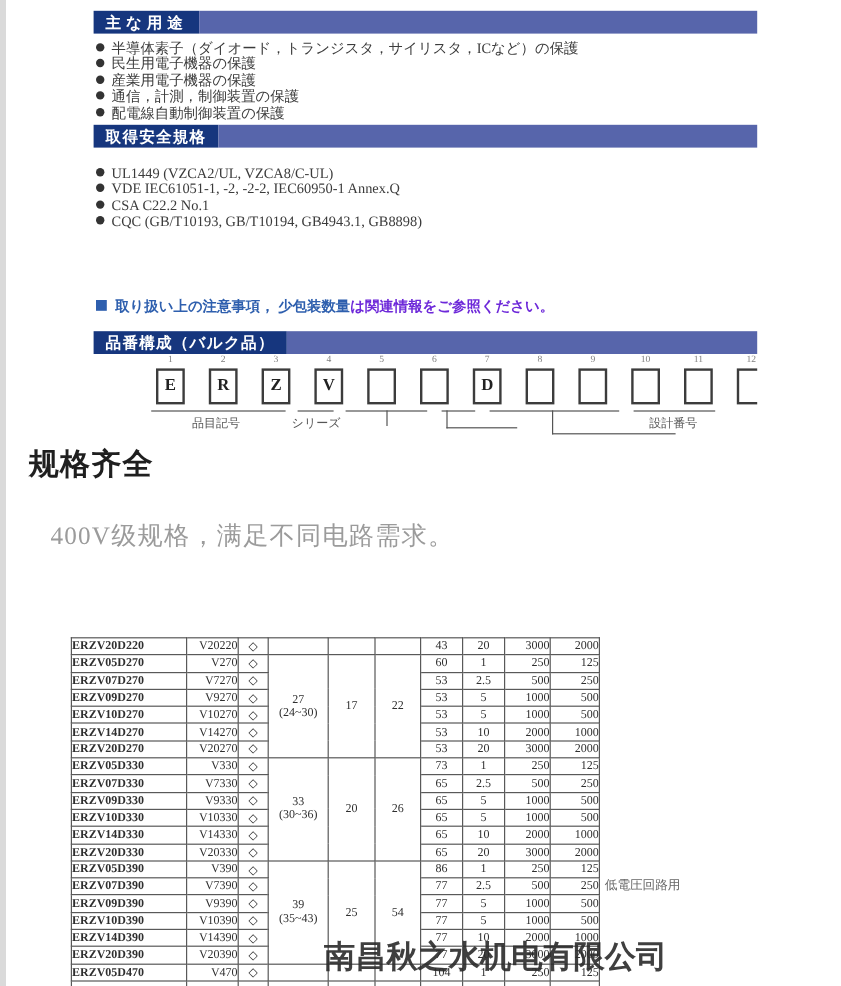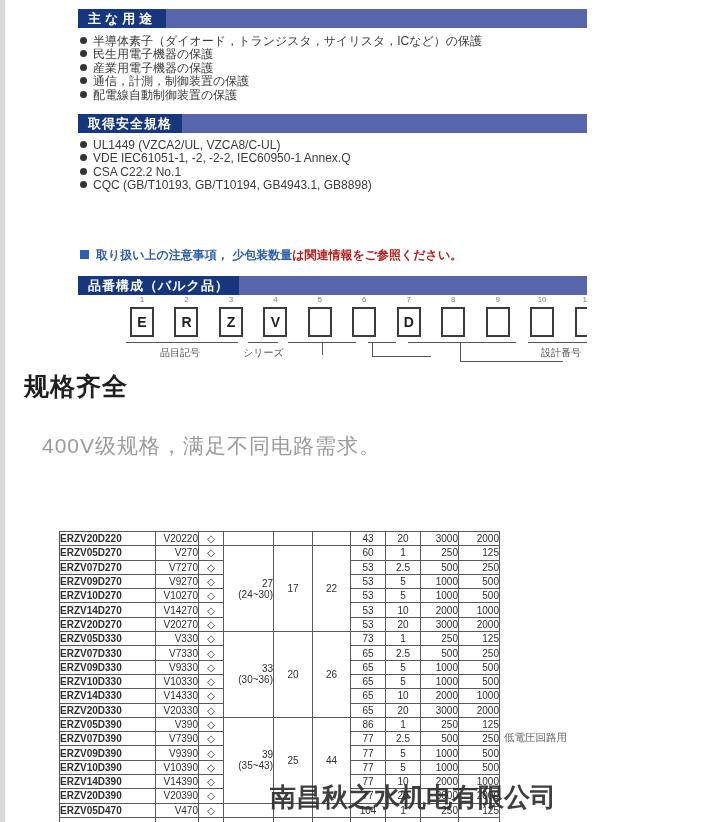--- a/index.html
+++ b/index.html
@@ -1,17 +1,17 @@
 <!DOCTYPE html>
 <html><head>
 <meta charset="utf-8">
 <style>
   html,body{margin:0;padding:0;background:#fff;}
   .page{position:relative;width:587px;height:822px;background:#ffffff;overflow:hidden;
-        font-family:Liberation Sans, sans-serif;}
+        font-family:Liberation Serif, serif;padding-left:44px;}
   .edge-strip-left{position:absolute;left:0;top:0;width:5px;height:822px;background:#dadada;}
   .edge-strip-right{position:absolute;left:692px;top:0;width:9px;height:308px;background:#ededed;}
 
   
   .bar{position:absolute;left:78px;width:610px;height:19px;display:flex;}
   .bar-title{background:#16367e;color:#ffffff;font-size:13px;font-weight:bold;
              line-height:19px;padding:0 10px;white-space:nowrap;}
   .bar-title.ls{letter-spacing:4px;}
   .bar-rest{flex:1;background:#5765ab;}
 
@@ -22,21 +22,21 @@
        margin-right:6px;vertical-align:1px;}
   .bullet-text{font-size:12px;color:#3b3b3b;}
 
   .note-block{position:absolute;left:90px;top:204px;font-size:12px;font-weight:bold;
               color:#3b3b3b;line-height:15px;}
 
   .handling{position:absolute;left:80px;top:248px;font-size:12px;font-weight:bold;
             white-space:nowrap;line-height:14px;}
   .sq{display:inline-block;width:9px;height:9px;background:#2e5fae;margin-right:7px;}
   .hl{color:#2e5fae;}
-  .plain{color:#b91c1c;}
+  .plain{color:#6d28d9;}
 
   
   .pbox-row{position:absolute;left:122px;top:295px;white-space:nowrap;}
   .pbox-cell{display:inline-block;width:40px;vertical-align:top;}
   .pbox-num{font-size:8px;color:#808080;text-align:center;height:9px;margin-bottom:3px;}
   .pbox{box-sizing:border-box;width:24px;height:30px;border:2px solid #3c3c3c;margin:0 auto;
         background:#fff;font-size:14px;font-weight:bold;line-height:26px;text-align:center;color:#222;}
   .uline{position:absolute;height:0;border-top:1px solid #555;}
   .tick{position:absolute;width:0;border-left:1px solid #555;}
   .elbow{position:absolute;border-left:1px solid #555;border-bottom:1px solid #555;}
@@ -48,21 +48,21 @@
   .cn-sub{position:absolute;left:42px;top:432px;font-size:21px;color:#9b9b9b;letter-spacing:1px;}
 
   
   table.spec{position:absolute;left:59px;top:531px;border-collapse:collapse;table-layout:fixed;}
   table.spec td{border:1px solid #595959;font-size:10px;color:#2f2f2f;padding:0;
                 height:13.3px;vertical-align:middle;overflow:hidden;white-space:nowrap;}
   td.c1{text-align:left;padding-left:5px;font-weight:bold;}
   td.c2{text-align:right;padding-right:4px;color:#3a3a3a;}
   td.c3{text-align:center;color:#b0b0b0;font-size:9px;}
   td.c4{text-align:center;}
-  td.c4 .vline{font-size:10px;line-height:11px;text-align:right;}
+  td.c4 .vline{font-size:10px;line-height:11px;}
   td.c5,td.c6{text-align:center;}
   td.v1,td.v2{text-align:center;}
   td.v3,td.v4{text-align:right;padding-right:8px;}
 
   .side-note{position:absolute;left:504px;top:731px;font-size:10.5px;color:#666;white-space:nowrap;}
 
   .watermark{position:absolute;left:270px;top:780px;font-size:26px;font-weight:900;
              color:rgba(42,42,42,0.9);white-space:nowrap;z-index:5;}
 </style>
 </head>
@@ -92,21 +92,21 @@
 
       <div class="bullet-item">
         <span class="dot"></span><span class="bullet-text">通信，計測，制御装置の保護</span>
       </div>
 
       <div class="bullet-item">
         <span class="dot"></span><span class="bullet-text">配電線自動制御装置の保護</span>
       </div>
     </div>
 
-  <div class="bar" style="top:114px">
+  <div class="bar" style="top:104px">
     <span class="bar-title" style="letter-spacing:1px">取得安全規格</span>
     <span class="bar-rest"></span>
   </div>
   <div class="bullet-list" style="top:137px">
 
       <div class="bullet-item">
         <span class="dot"></span><span class="bullet-text">UL1449 (VZCA2/UL, VZCA8/C-UL)</span>
       </div>
 
       <div class="bullet-item">
@@ -358,21 +358,21 @@
         </tr>
         <tr style="height: 14.3px;">
           <td class="c1">ERZV05D390</td>
           <td class="c2">V390</td>
           <td class="c3">◇</td>
           <td class="c4" rowspan="6">
             <div class="vline">39</div>
             <div class="vline">(35~43)</div>
           </td>
           <td class="c5" rowspan="6">25</td>
-          <td class="c6" rowspan="6">44</td>
+          <td class="c6" rowspan="6">54</td>
           <td class="v1">86</td>
           <td class="v2">1</td>
           <td class="v3">250</td>
           <td class="v4">125</td>
         </tr>
         <tr style="height: 14.3px;">
           <td class="c1">ERZV07D390</td>
           <td class="c2">V7390</td>
           <td class="c3">◇</td>
           <td class="v1">77</td>

